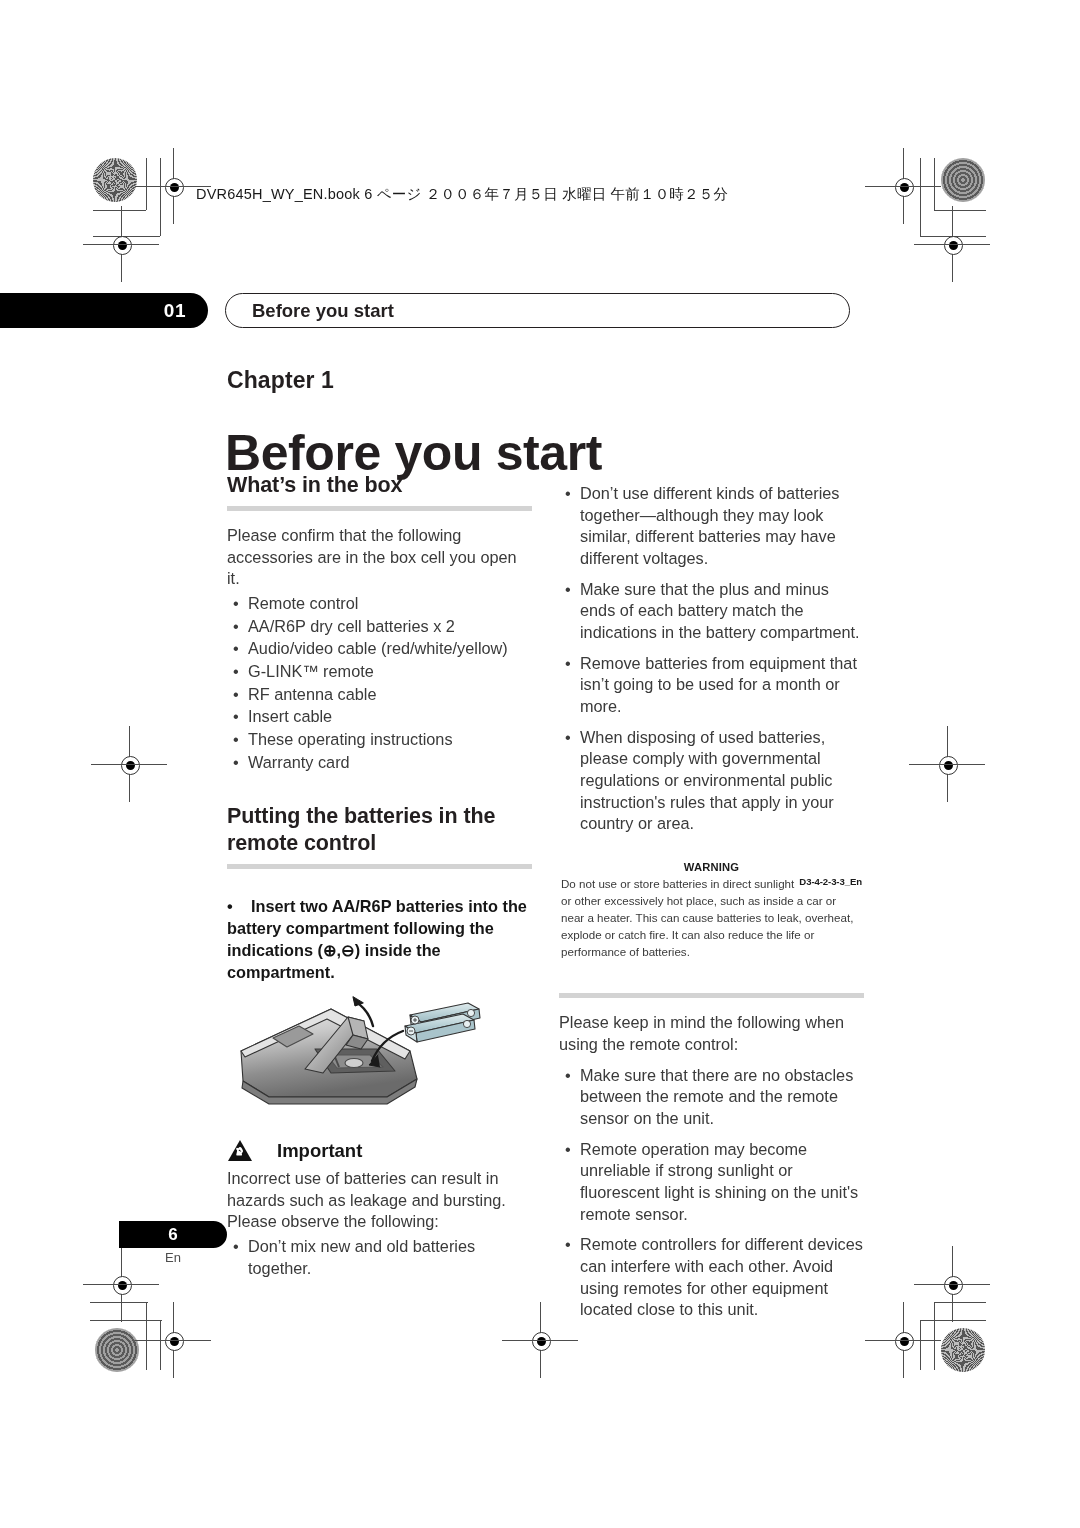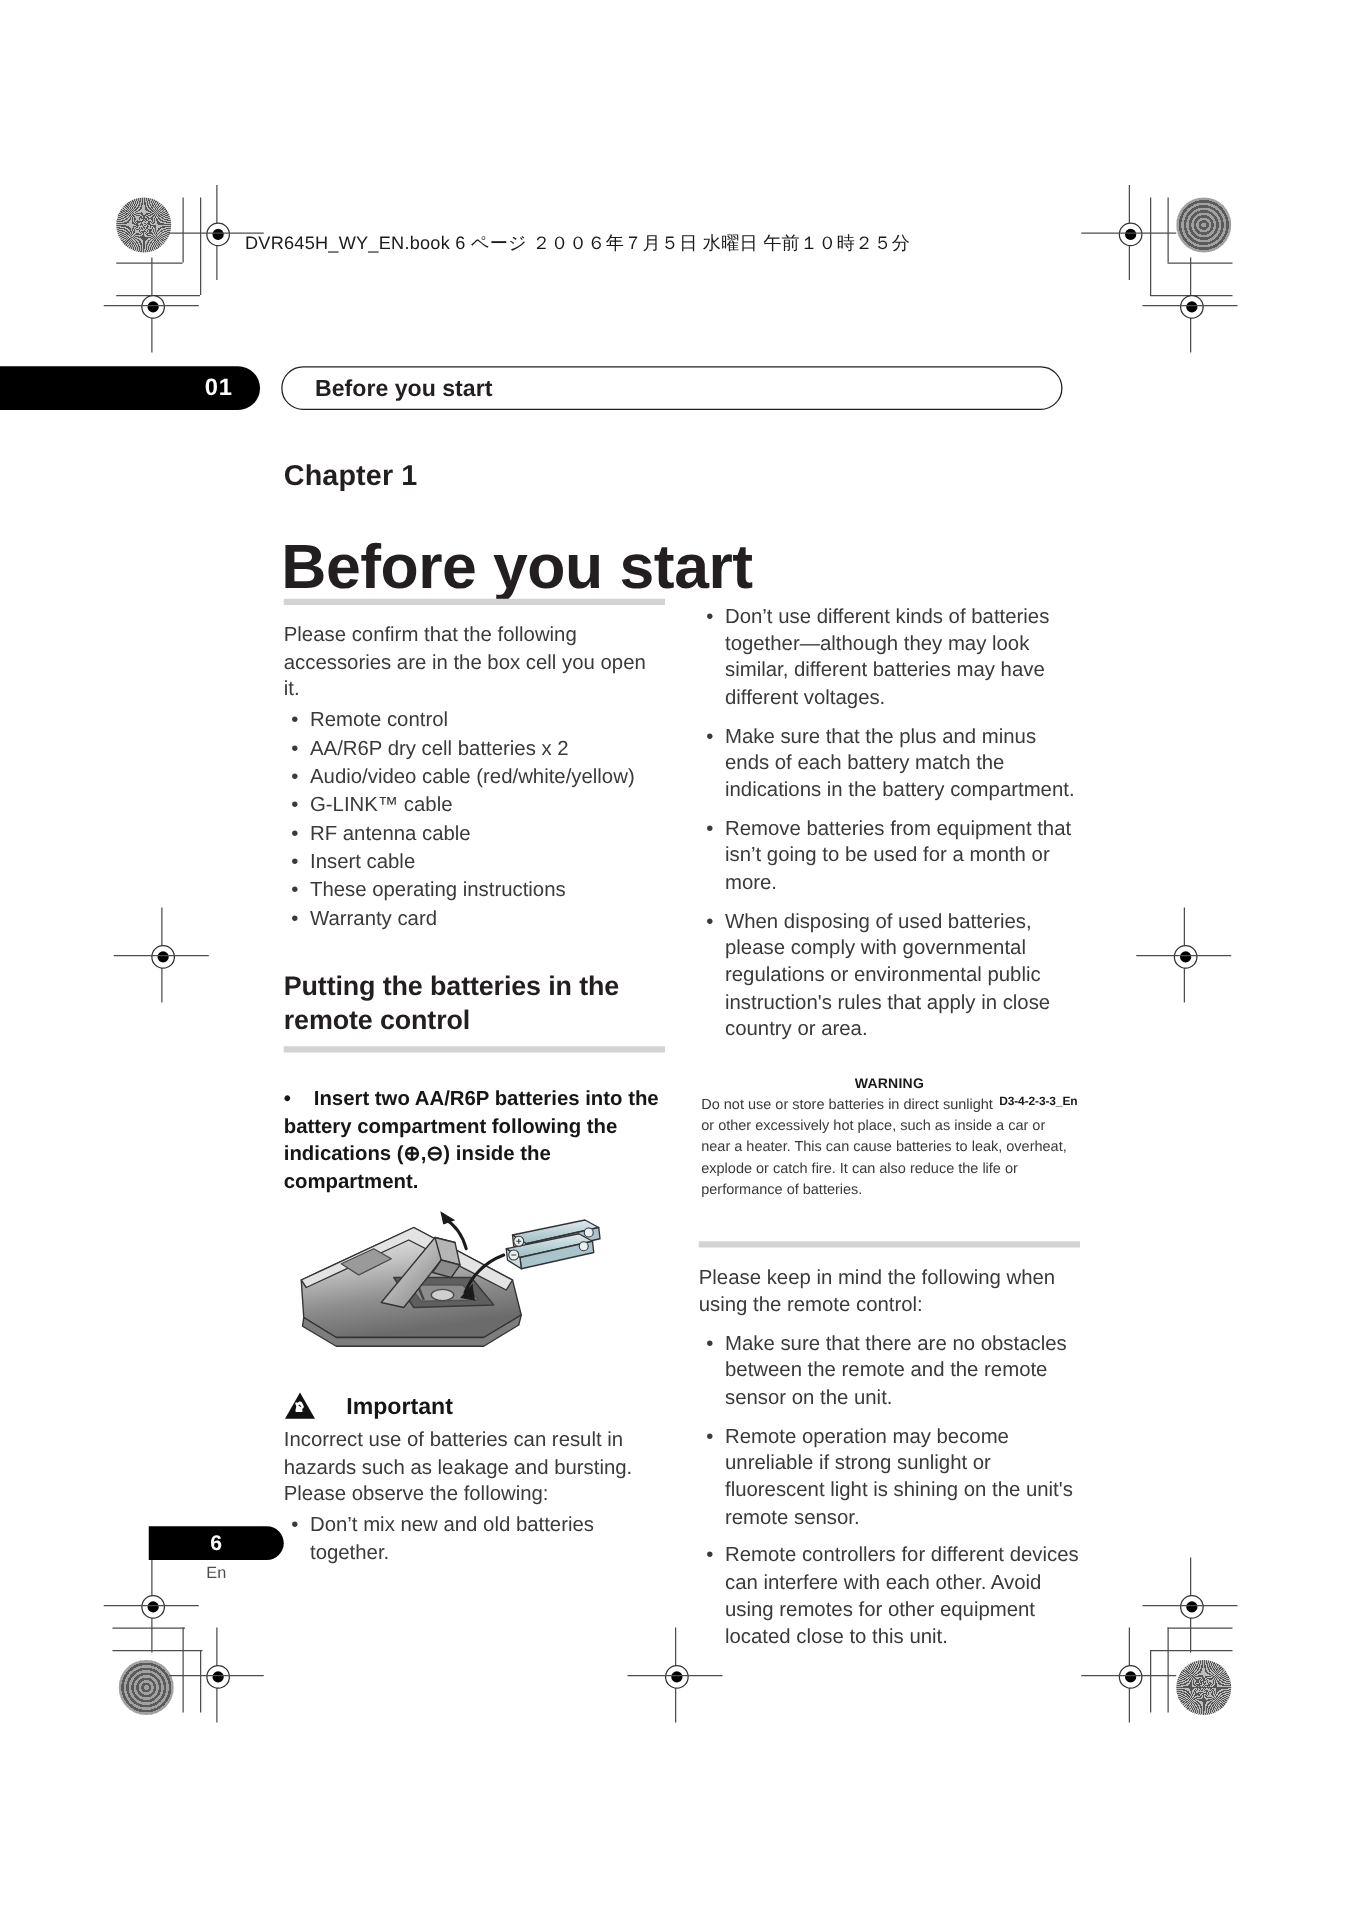--- a/index.html
+++ b/index.html
@@ -297,28 +297,29 @@
 <div class="runhead">
   <div class="chapnum">01</div>
   <div class="runtitle">Before you start</div>
 </div>
 
 <div class="chapter-label">Chapter 1</div>
 <h1 class="chapter-title">Before you start</h1>
 
 <div class="col col-left" style="top:472px;">
 
+  <h2 class="sec">What’s in the box</h2>
   <div class="rule"></div>
   <p class="body">Please confirm that the following accessories are in the box cell you open it.</p>
 
   <ul class="bullets tight">
     <li>Remote control</li>
     <li>AA/R6P dry cell batteries x 2</li>
     <li>Audio/video cable (red/white/yellow)</li>
-    <li>G-LINK™ cable</li>
+    <li>G-LINK™ remote</li>
     <li>RF antenna cable</li>
     <li>Insert cable</li>
     <li>These operating instructions</li>
     <li>Warranty card</li>
   </ul>
 
   <div style="height:30px"></div>
 
   <h2 class="sec">Putting the batteries in the remote control</h2>
   <div class="rule"></div>
@@ -412,21 +413,21 @@
     <li>Don’t mix new and old batteries together.</li>
   </ul>
 </div>
 
 <div class="col col-right" style="top:474px;">
 
   <ul class="bullets spaced">
     <li>Don’t use different kinds of batteries together—although they may look similar, different batteries may have different voltages.</li>
     <li>Make sure that the plus and minus ends of each battery match the indications in the battery compartment.</li>
     <li>Remove batteries from equipment that isn’t going to be used for a month or more.</li>
-    <li>When disposing of used batteries, please comply with governmental regulations or environmental public instruction's rules that apply in close country or area.</li>
+    <li>When disposing of used batteries, please comply with governmental regulations or environmental public instruction's rules that apply in your country or area.</li>
   </ul>
 
   <div class="warnbox">
     <div class="wtitle">WARNING</div>
     <div class="wbody"><span class="wcode">D3-4-2-3-3_En</span><span>Do not use or store batteries in direct sunlight or other excessively hot place, such as inside a car or near a heater. This can cause batteries to leak, overheat, explode or catch fire. It can also reduce the life or performance of batteries.</span></div>
   </div>
 
   <div style="height:26px"></div>
 
   <div class="rule"></div>

